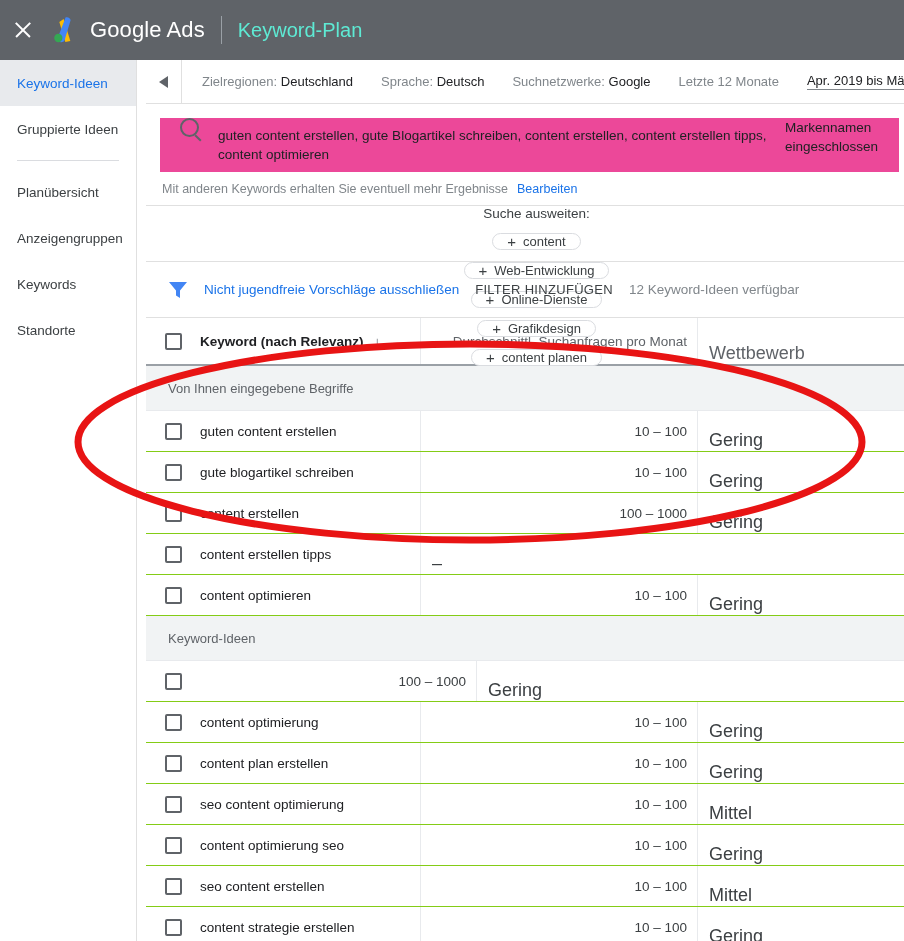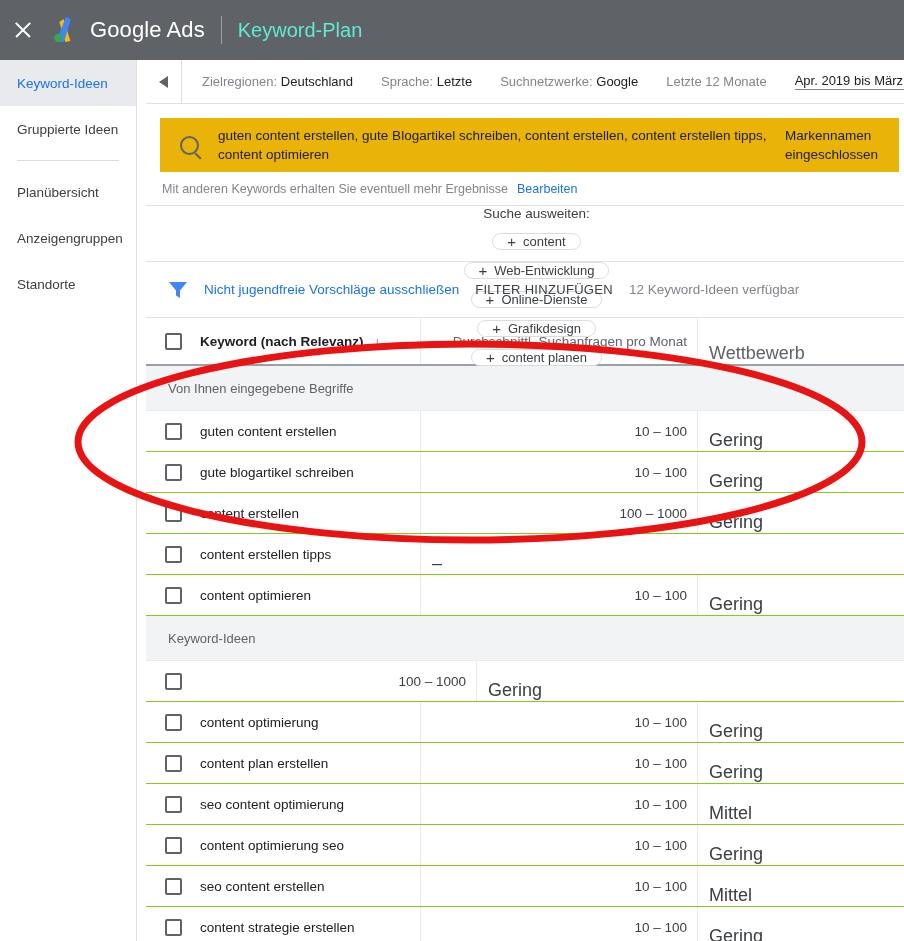--- a/index.html
+++ b/index.html
@@ -99,22 +99,22 @@
     border-bottom: 1px solid #80868b; padding-bottom: 1px; cursor: pointer;
   }
 
   
   .search-block {
     padding: 14px 14px 0 14px;
     border-bottom: 1px solid #e0e0e0;
     background: #ffffff;
   }
   .search-row {
-    display: flex; align-items: center;
-    background: #eab308; min-height: 54px;
+    display: flex; align-items: flex-start;
+    background: #ec4899; min-height: 54px;
   }
   .search-icon-wrap {
     width: 58px; display: flex; align-items: center; justify-content: center;
     flex: none;
   }
   .magnifier {
     width: 19px; height: 19px; border: 2px solid #5f6368;
     border-radius: 50%; position: relative;
   }
   .magnifier::after {
@@ -259,38 +259,41 @@
       <span>Gruppierte Ideen</span>
     </div>
     <div class="side-sep"></div>
     <div class="side-item">
       <span>Planübersicht</span>
     </div>
     <div class="side-item">
       <span>Anzeigengruppen</span>
     </div>
     <div class="side-item">
+      <span>Keywords</span>
+    </div>
+    <div class="side-item">
       <span>Standorte</span>
     </div>
   </div>
 
   <div class="main">
 
     <div class="settings-strip">
       <div class="collapse-btn">
         <div class="tri-left"></div>
       </div>
       <div class="settings-items">
         <div class="setting">
           <span class="lbl">Zielregionen:</span>
           <span class="val">Deutschland</span>
         </div>
         <div class="setting">
           <span class="lbl">Sprache:</span>
-          <span class="val">Letzte</span>
+          <span class="val">Deutsch</span>
         </div>
         <div class="setting">
           <span class="lbl">Suchnetzwerke:</span>
           <span class="val">Google</span>
         </div>
         <div class="setting">
           <span class="lbl">Letzte 12 Monate</span>
         </div>
         <div class="daterange">Apr. 2019 bis März 2020</div>
       </div>

